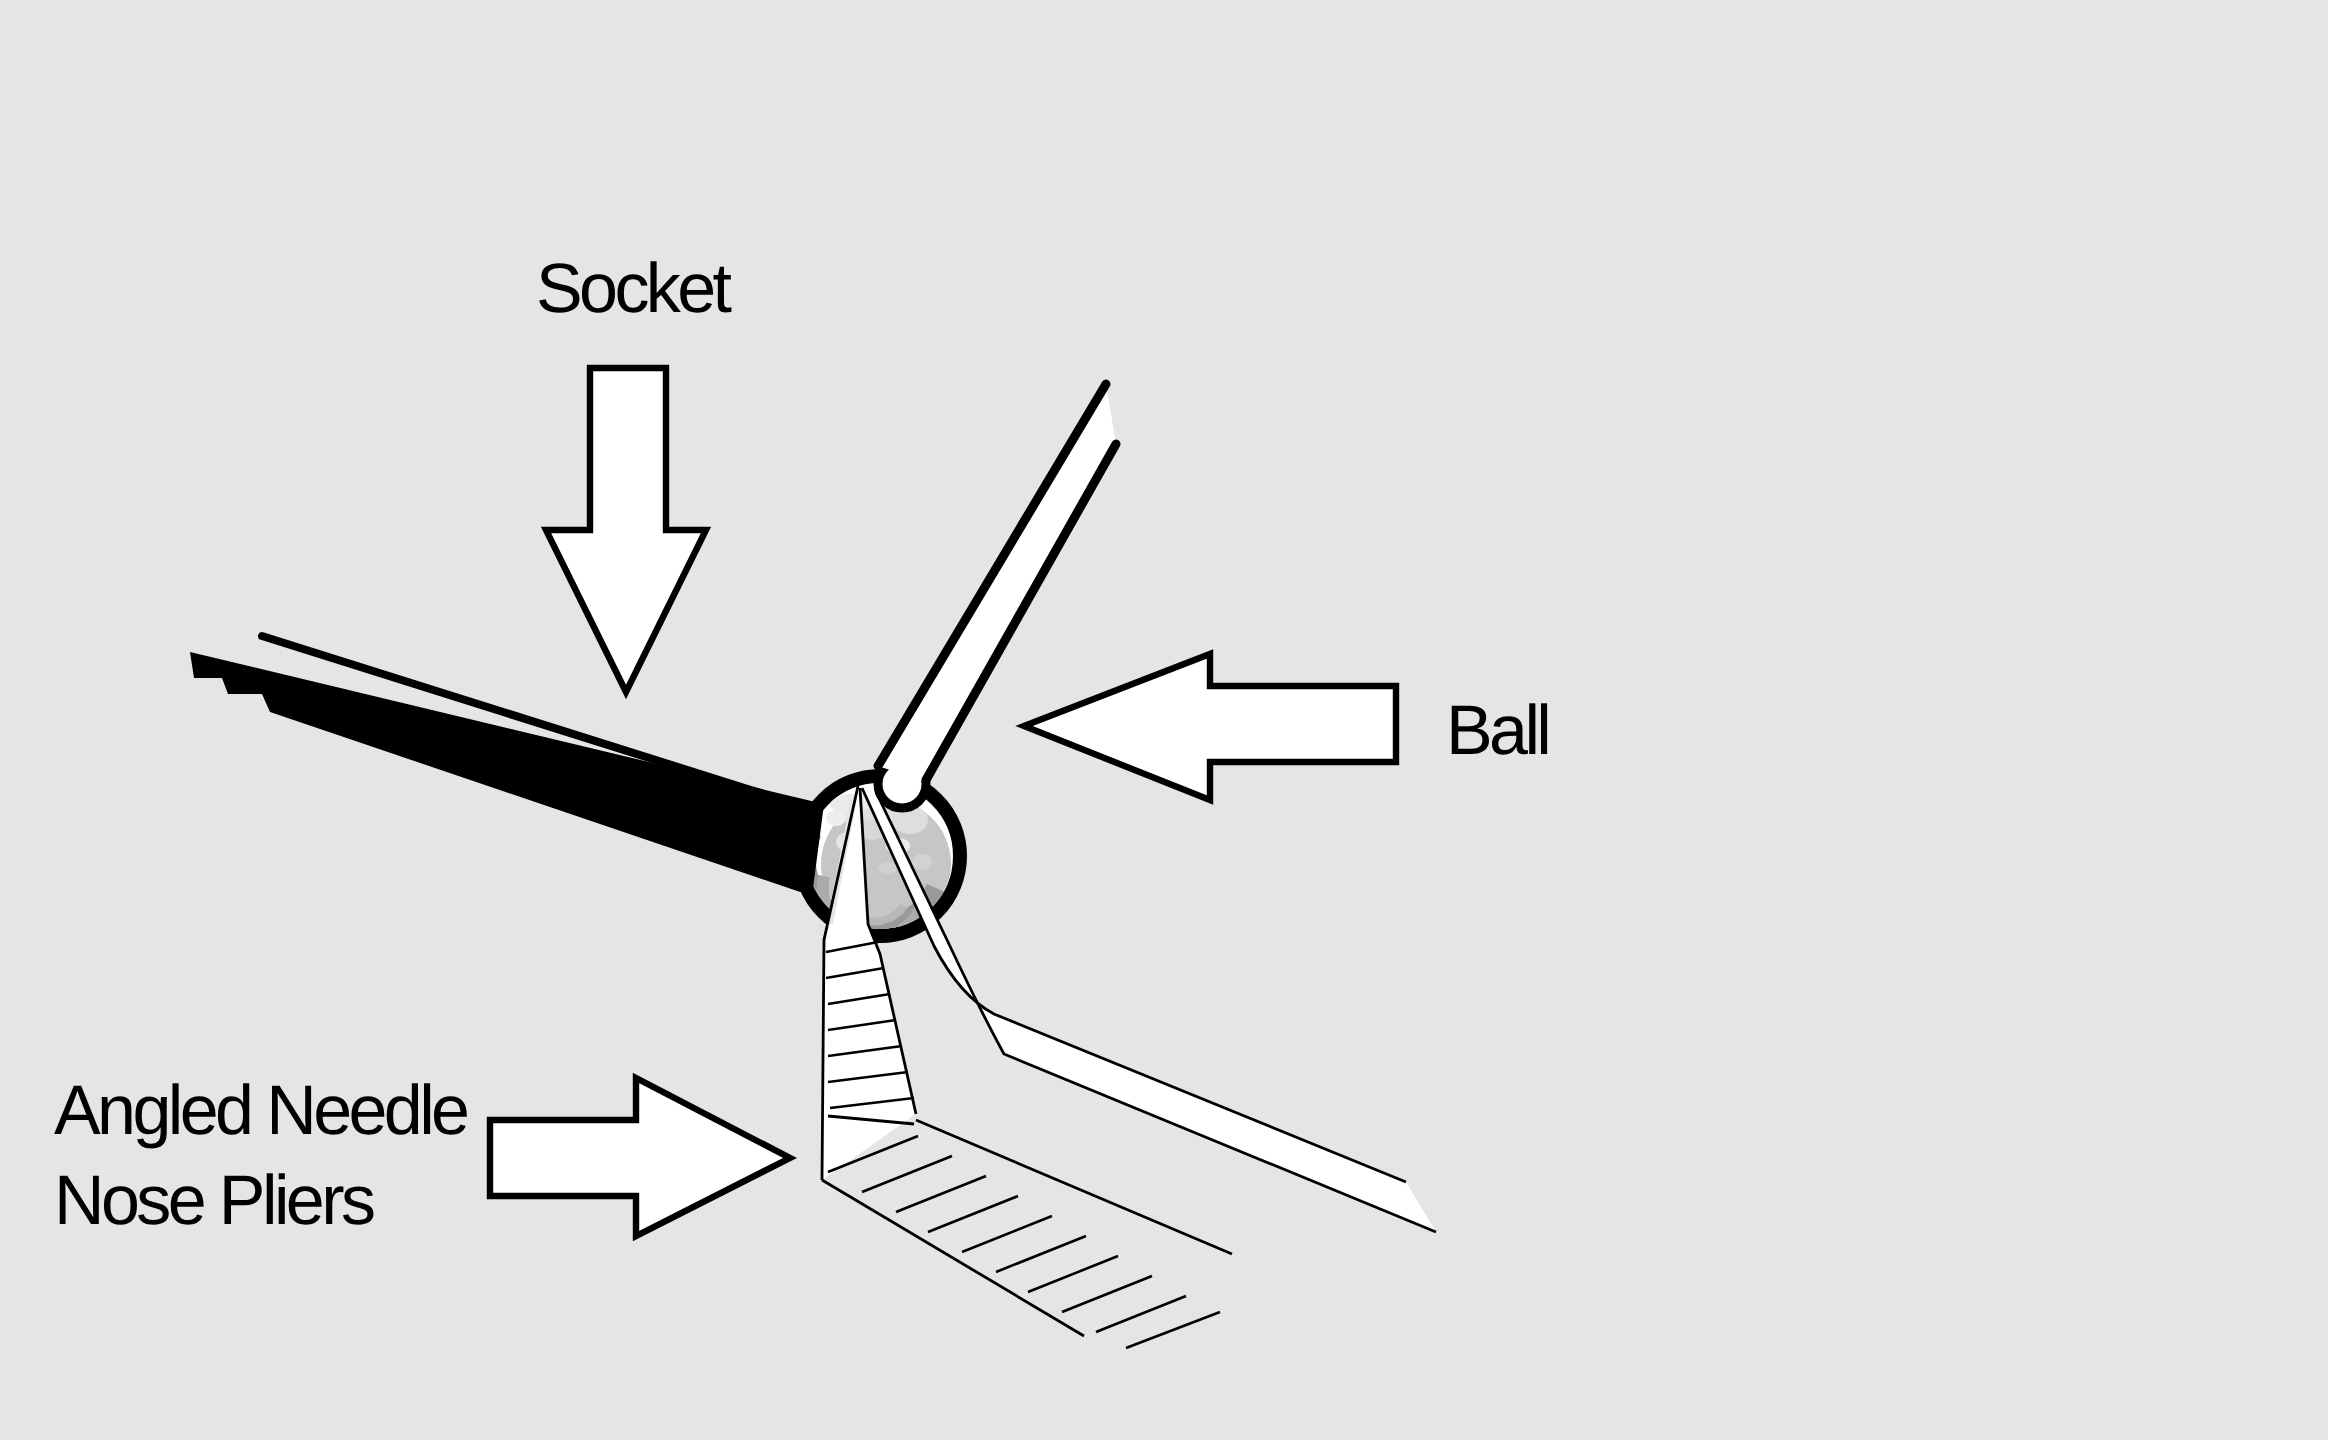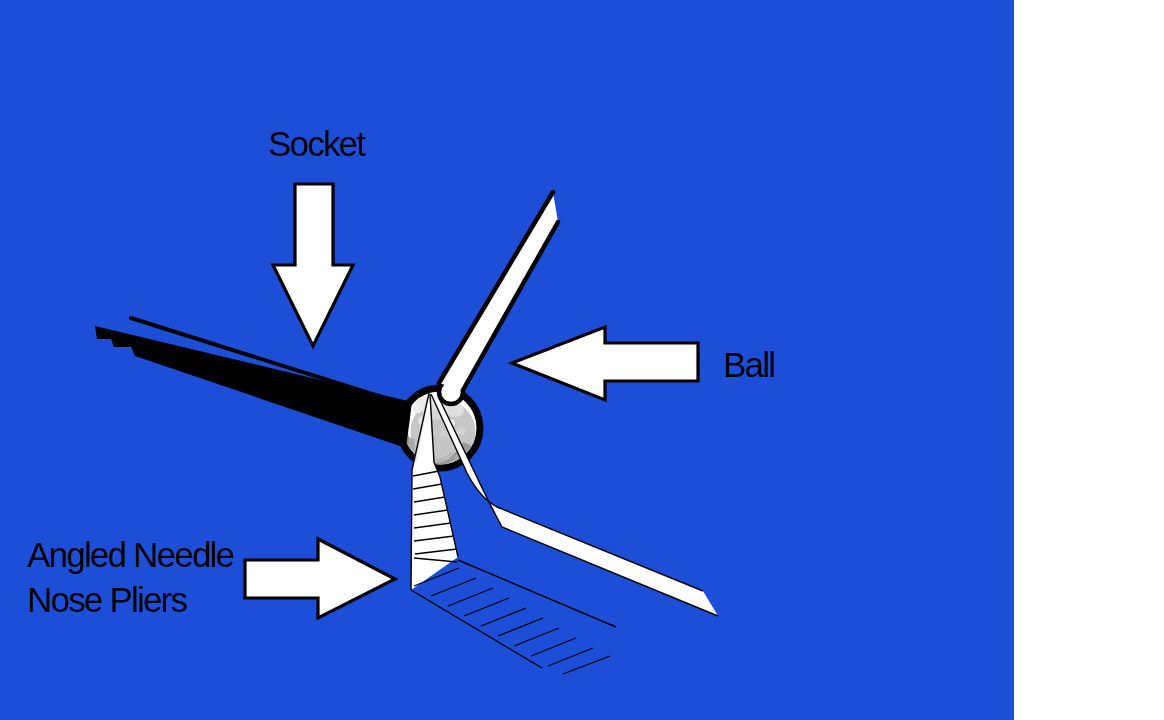--- a/index.html
+++ b/index.html
@@ -1,16 +1,16 @@
 <!DOCTYPE html>
 <html><head>
 <meta charset="utf-8">
 <style>
   html,body{margin:0;padding:0;background:#fff;}
-  .stage{position:relative;width:1014px;height:720px;background:#1d4ed8;overflow:hidden;}
+  .stage{position:relative;width:1164px;height:720px;background:#e5e5e5;overflow:hidden;}
   svg{position:absolute;left:0;top:0;}
   text{font-family:"Liberation Sans",sans-serif;font-size:35px;fill:#000;letter-spacing:-1.8px;}
 </style>
 </head>
 <body>
 
 <div class="stage">
 <svg width="1164" height="720" viewBox="0 0 1164 720">
   <defs>
     <clipPath id="ballclip">

